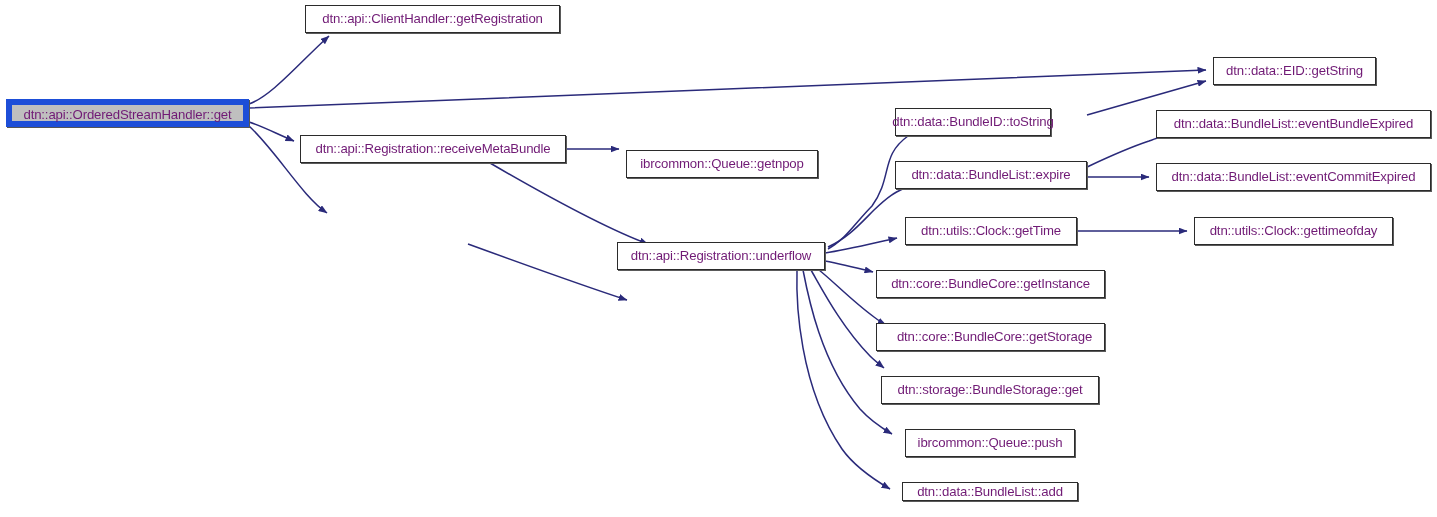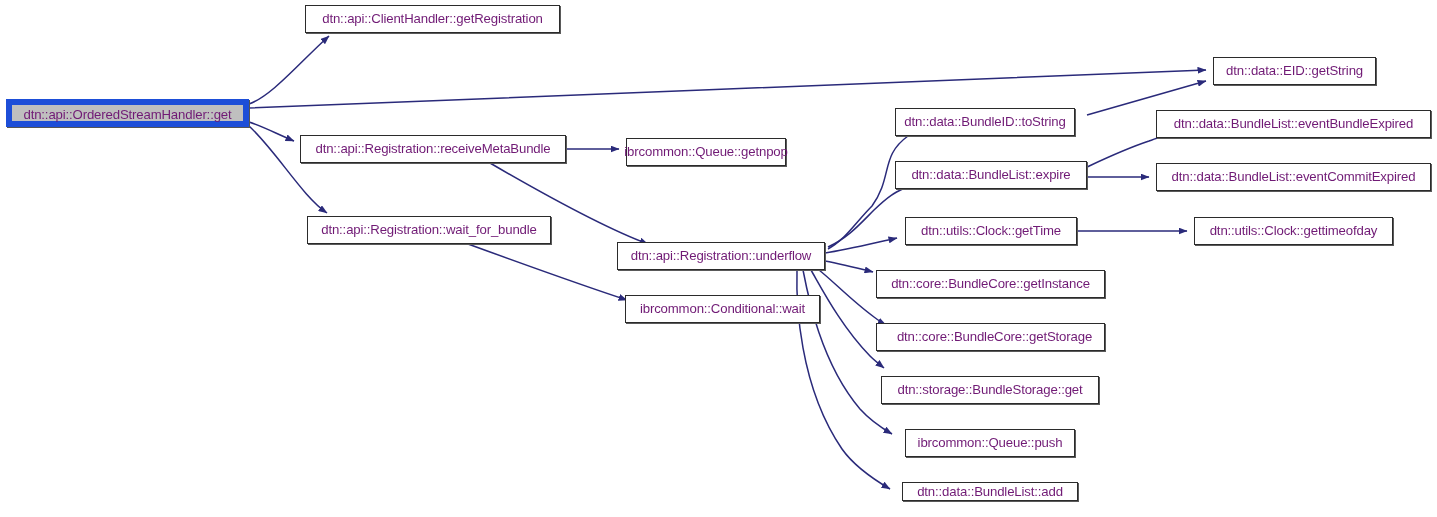--- a/index.html
+++ b/index.html
@@ -85,33 +85,27 @@
     </svg>
 <div class="gnode root" style="left: 6px; top: 99px; width: 243px; height: 28px;">
       <span class="gnode-label">dtn::api::OrderedStreamHandler::get</span>
     </div>
     <div class="gnode shadowed" style="left: 305px; top: 5px; width: 255px; height: 28px;">
       <span class="gnode-label">dtn::api::ClientHandler::getRegistration</span>
     </div>
     <div class="gnode shadowed" style="left: 300px; top: 135px; width: 266px; height: 28px;">
       <span class="gnode-label">dtn::api::Registration::receiveMetaBundle</span>
     </div>
-    <div class="gnode shadowed" style="left: 307px; top: 216px; width: 244px; height: 28px;">
-      <span class="gnode-label">dtn::api::Registration::wait_for_bundle</span>
-    </div>
-    <div class="gnode shadowed" style="left: 626px; top: 138px; width: 160px; height: 28px; justify-content: center;">
+    <div class="gnode shadowed" style="left: 626px; top: 150px; width: 192px; height: 28px; justify-content: center;">
       <span class="gnode-label">ibrcommon::Queue::getnpop</span>
     </div>
     <div class="gnode shadowed" style="left: 617px; top: 242px; width: 208px; height: 28px;">
       <span class="gnode-label">dtn::api::Registration::underflow</span>
     </div>
-    <div class="gnode shadowed" style="left: 625px; top: 295px; width: 195px; height: 28px;">
-      <span class="gnode-label">ibrcommon::Conditional::wait</span>
-    </div>
-    <div class="gnode shadowed" style="left: 895px; top: 108px; width: 180px; height: 28px;">
+    <div class="gnode shadowed" style="left: 895px; top: 108px; width: 156px; height: 28px;">
       <span class="gnode-label">dtn::data::BundleID::toString</span>
     </div>
     <div class="gnode shadowed" style="left: 895px; top: 161px; width: 192px; height: 28px;">
       <span class="gnode-label">dtn::data::BundleList::expire</span>
     </div>
     <div class="gnode shadowed" style="left: 905px; top: 217px; width: 172px; height: 28px;">
       <span class="gnode-label">dtn::utils::Clock::getTime</span>
     </div>
     <div class="gnode shadowed" style="left: 876px; top: 270px; width: 229px; height: 28px;">
       <span class="gnode-label">dtn::core::BundleCore::getInstance</span>

